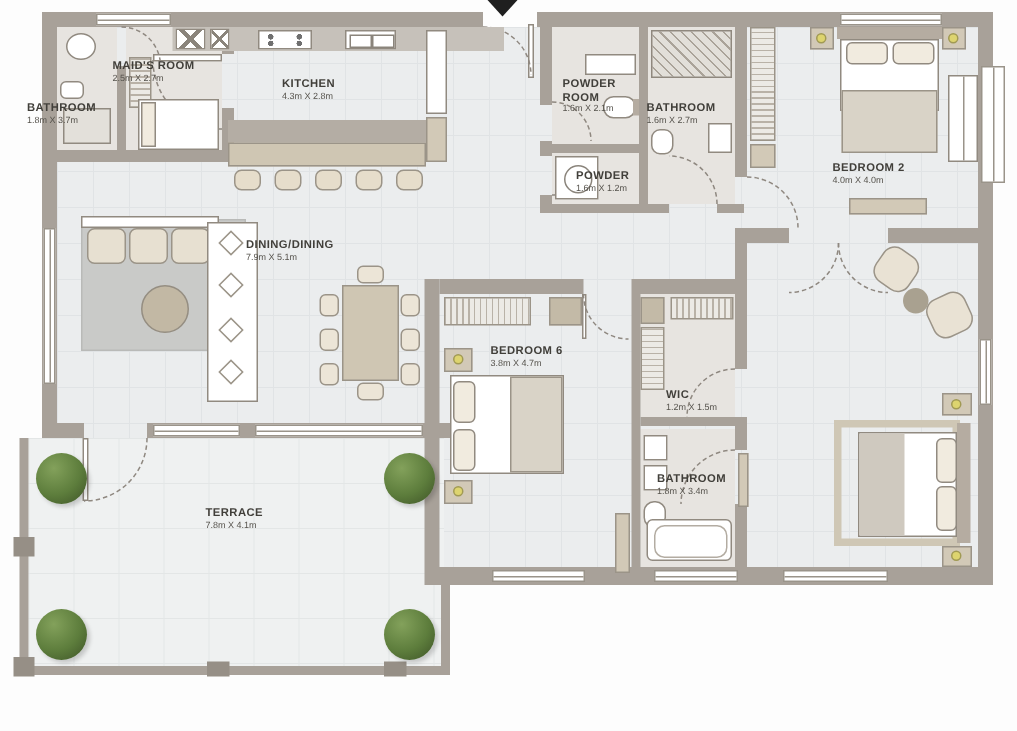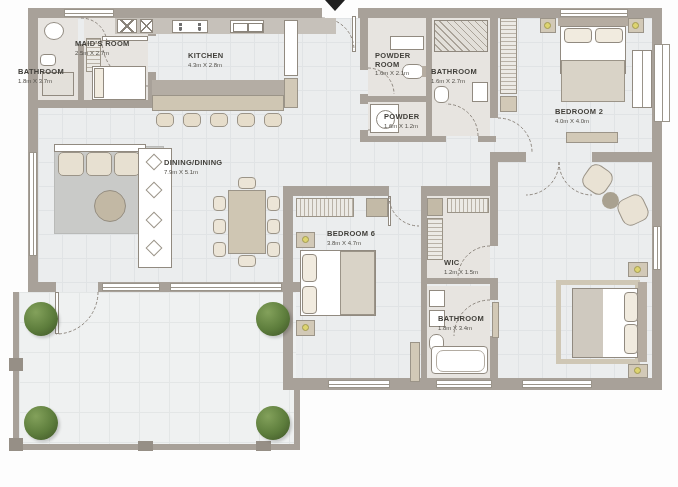--- a/index.html
+++ b/index.html
@@ -307,14 +307,18 @@
     <div class="rdims">3.8m X 4.7m</div>
   </div>
   <div class="rlabel" style="left:469px;top:227px;width:50px;margin-top:32px;">
     <div class="rname">WIC</div>
     <div class="rdims">1.2m X 1.5m</div>
   </div>
   <div class="rlabel" style="left:466px;top:315px;width:56px;">
     <div class="rname">BATHROOM</div>
     <div class="rdims">1.8m X 3.4m</div>
   </div>
+  <div class="rlabel" style="left:177px;top:338px;width:80px;">
+    <div class="rname">TERRACE</div>
+    <div class="rdims">7.8m X 4.1m</div>
+  </div>
 
 </div>
 
 </body></html>

